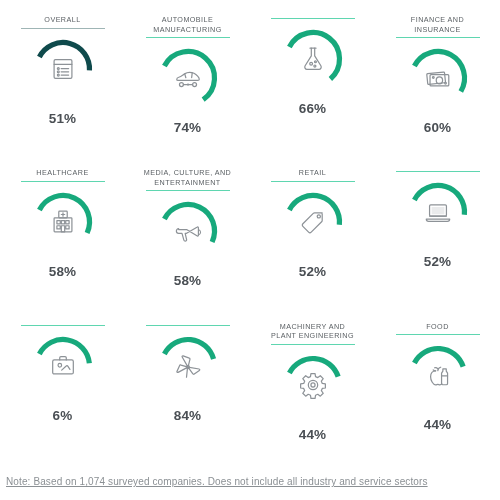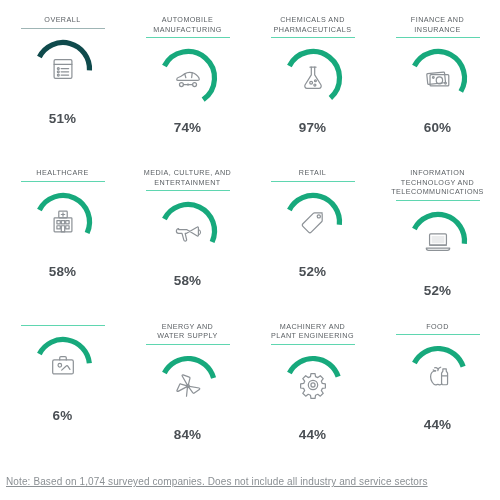--- a/index.html
+++ b/index.html
@@ -146,38 +146,36 @@
             <circle cx="9" cy="23" r="2.1"></circle>
             <circle cx="23" cy="23" r="2.1"></circle>
             <line x1="11.1" y1="23" x2="20.9" y2="23"></line>
             <circle cx="16" cy="23" r="1.2" fill="#8d9297" stroke="none"></circle>
           </svg>
         </span>
       </div>
       <div class="card-value">74%</div>
     </div>
     <div class="card">
-      <div class="card-label">CHEMICALS AND
-PHARMACEUTICALS</div>
       <div class="card-rule" style="background: rgb(95, 214, 176);"></div>
       <div class="dial">
         <svg viewBox="0 0 66 66">
           <path d="M 9.39 20.97 A 26.5 26.5 0 1 1 50.40 52.99" fill="none" stroke="#17a97c" stroke-width="5.2" stroke-linecap="butt"></path>
         </svg>
         <span class="dial-icon">
           <svg viewBox="0 0 32 32" fill="none" stroke="#8d9297" stroke-width="1.3" stroke-linecap="round" stroke-linejoin="round">
             <line x1="12.8" y1="4.5" x2="19.2" y2="4.5"></line>
             <path d="M14.2 4.5v8.2L7.6 23.2c-1 1.7.1 3.8 2 3.8h12.8c1.9 0 3-2.1 2-3.8l-6.6-10.5V4.5"></path>
             <circle cx="14" cy="21" r="1.5"></circle>
             <circle cx="18.6" cy="19" r="1"></circle>
             <circle cx="18" cy="23.5" r="1.1"></circle>
           </svg>
         </span>
       </div>
-      <div class="card-value">97%</div>
+      <div class="card-value">66%</div>
     </div>
     <div class="card">
       <div class="card-label">FINANCE AND
 INSURANCE</div>
       <div class="card-rule" style="background: rgb(95, 214, 176);"></div>
       <div class="dial">
         <svg viewBox="0 0 66 66">
           <path d="M 9.39 20.97 A 26.5 26.5 0 1 1 55.81 46.49" fill="none" stroke="#17a97c" stroke-width="5.2" stroke-linecap="butt"></path>
         </svg>
         <span class="dial-icon">
@@ -242,23 +240,20 @@
         <span class="dial-icon">
           <svg viewBox="0 0 32 32" fill="none" stroke="#8d9297" stroke-width="1.3" stroke-linecap="round" stroke-linejoin="round">
             <path d="M25.8 6.2h-8.1c-.5 0-1 .2-1.4.6L5.2 17.9c-.8.8-.8 2 0 2.8l6.1 6.1c.8.8 2 .8 2.8 0l11.1-11.1c.4-.4.6-.9.6-1.4V7.4c0-.7-.5-1.2-1-1.2z"></path>
             <circle cx="22.2" cy="10" r="1.7"></circle>
           </svg>
         </span>
       </div>
       <div class="card-value">52%</div>
     </div>
     <div class="card">
-      <div class="card-label">INFORMATION
-TECHNOLOGY AND
-TELECOMMUNICATIONS</div>
       <div class="card-rule" style="background: rgb(95, 214, 176);"></div>
       <div class="dial">
         <svg viewBox="0 0 66 66">
           <path d="M 9.39 20.97 A 26.5 26.5 0 0 1 59.35 35.83" fill="none" stroke="#17a97c" stroke-width="5.2" stroke-linecap="butt"></path>
         </svg>
         <span class="dial-icon">
           <svg viewBox="0 0 32 32" fill="none" stroke="#8d9297" stroke-width="1.3" stroke-linecap="round" stroke-linejoin="round">
             <rect x="7" y="8.5" width="18" height="12" rx="1.2"></rect>
             <rect x="9.2" y="10.7" width="13.6" height="7.6" rx="0.5" fill="#8d9297" stroke="none" opacity="0.18"></rect>
             <path d="M3.5 23.5h25c0 1.4-1.1 2.5-2.5 2.5H6c-1.4 0-2.5-1.1-2.5-2.5z"></path>
@@ -279,22 +274,20 @@
             <path d="M12.5 9.5V7.2c0-.7.6-1.2 1.3-1.2h4.4c.7 0 1.3.5 1.3 1.2v2.3"></path>
             <rect x="5" y="9.5" width="22" height="15" rx="1.6"></rect>
             <circle cx="12.6" cy="15.2" r="1.9"></circle>
             <path d="M14.6 20.4l4.8-4.4c.5-.5 1.3-.4 1.7.2l2.3 3.4"></path>
           </svg>
         </span>
       </div>
       <div class="card-value">6%</div>
     </div>
     <div class="card">
-      <div class="card-label">ENERGY AND
-WATER SUPPLY</div>
       <div class="card-rule" style="background: rgb(95, 214, 176);"></div>
       <div class="dial">
         <svg viewBox="0 0 66 66">
           <path d="M 9.39 20.97 A 26.5 26.5 0 0 1 58.56 26.01" fill="none" stroke="#17a97c" stroke-width="5.2" stroke-linecap="butt"></path>
         </svg>
         <span class="dial-icon">
           <svg viewBox="0 0 32 32" fill="none" stroke="#8d9297" stroke-width="1.3" stroke-linecap="round" stroke-linejoin="round">
             <path d="M16 17.2L9.8 6.4c-.4-.7.2-1.5 1-1.2l6.6 2.4c.6.2.9.9.6 1.5L16 17.2z"></path>
             <path d="M16 17.2l11.8 2c.8.1 1 1.1.3 1.6l-5.4 3.8c-.5.4-1.2.2-1.5-.3L16 17.2z"></path>
             <path d="M16 17.2L5.4 22.8c-.7.4-1.5-.3-1.2-1l2.9-6.4c.3-.6 1-.8 1.5-.4L16 17.2z"></path>

